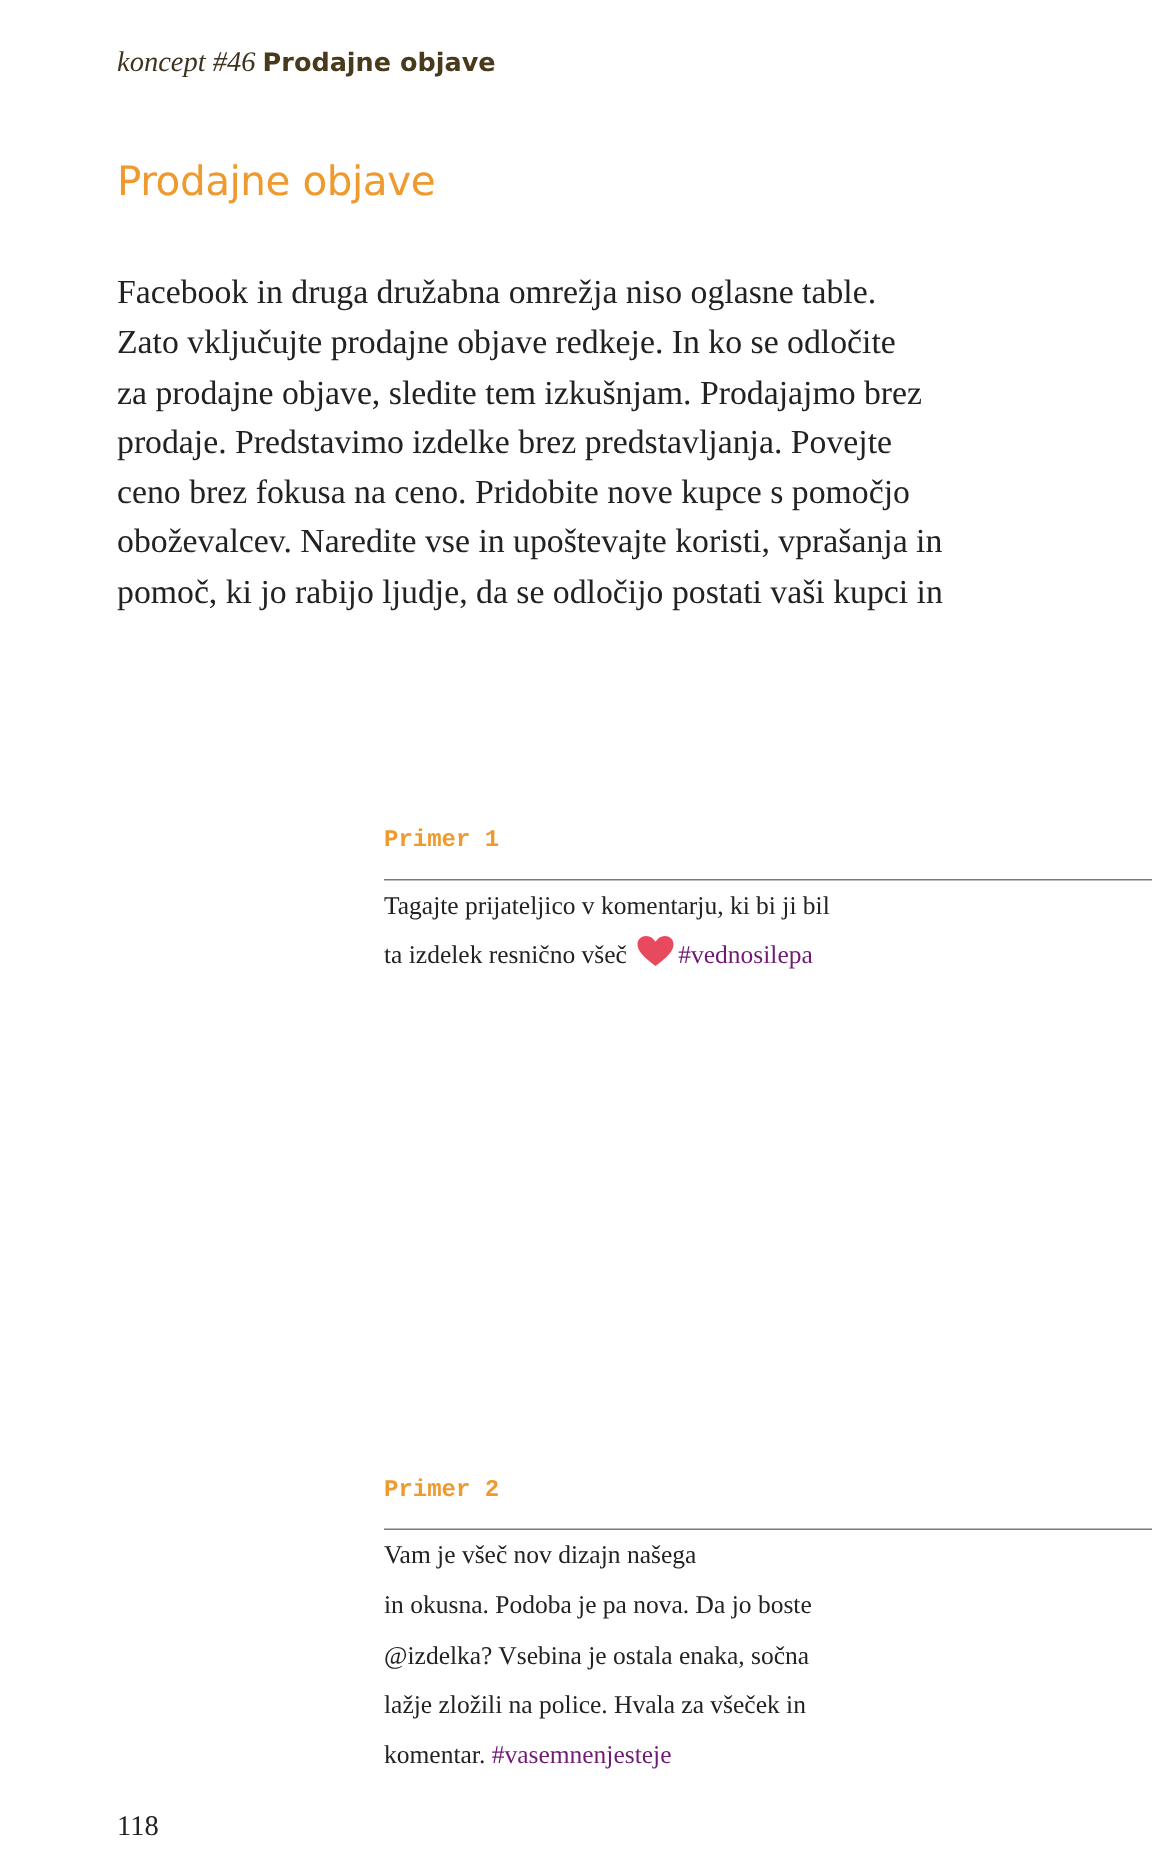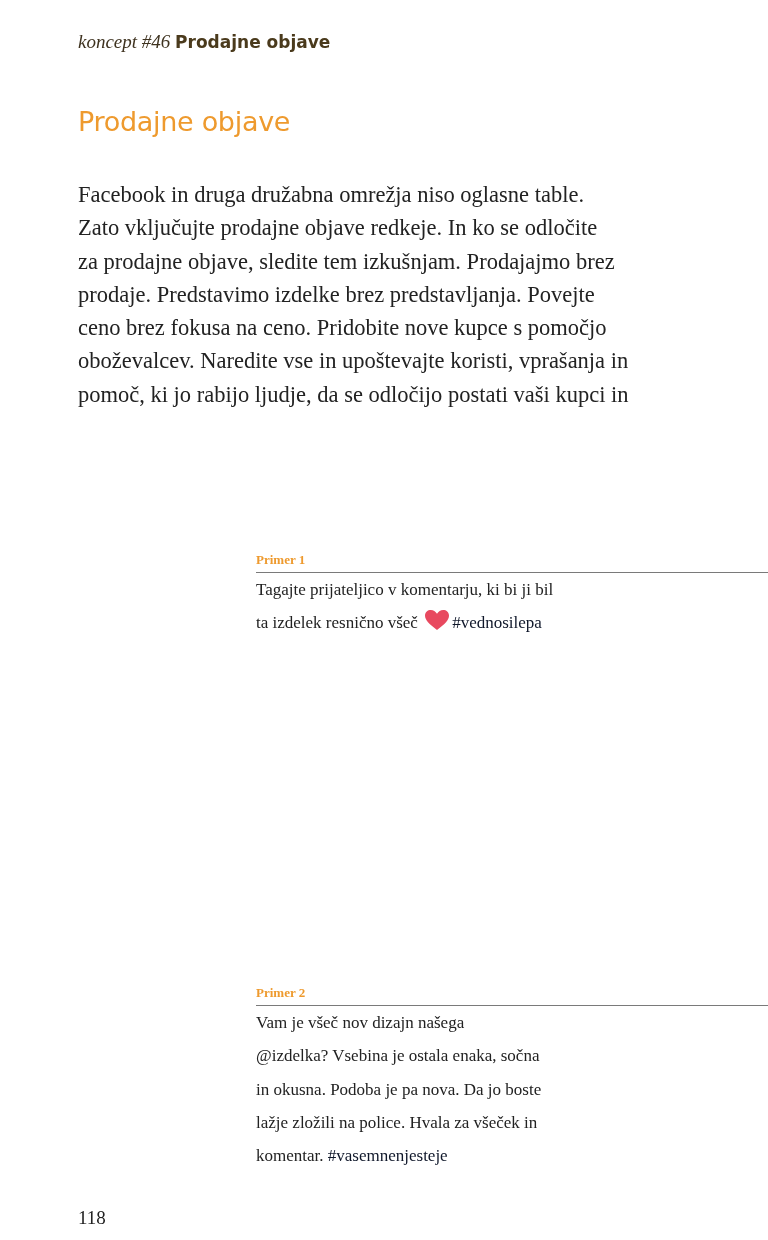--- a/index.html
+++ b/index.html
@@ -23,29 +23,29 @@
     }
     .body-text {
       position: absolute; left: 78px; top: 178px; width: 620px; margin: 0;
       font-family: "Liberation Serif", serif; font-size: 22.5px; line-height: 33.3px; color: #222222;
     }
     .body-text span { display: block; white-space: nowrap; }
     .example {
       position: absolute; left: 256px; width: 512px;
     }
     .example .label {
-      font-family: Liberation Serif, serif; font-weight: bold; font-size: 13px; line-height: 20px;
-      color: #ee9a2e; padding-bottom: 2px; border-bottom: 1px solid #7a7a7a;
+      font-family: Liberation Mono, monospace; font-weight: bold; font-size: 16px; line-height: 20px;
+      color: #ee9a2e; padding-bottom: 16px; border-bottom: 1px solid #7a7a7a;
     }
     .example .text {
       font-family: "Liberation Serif", serif; font-size: 17px; line-height: 33.3px; color: #222222;
       margin-top: 0px;
     }
     .example .text span.line { display: block; white-space: nowrap; }
-    .hashtag { color: #0f172a; }
+    .hashtag { color: #701a75; }
     .heart { display: inline-block; width: 26px; height: 22px; vertical-align: -3px; margin: 0 2px; }
     .page-number {
       position: absolute; left: 78px; top: 1187px;
       font-family: "Liberation Serif", serif; font-size: 19px; color: #222222; margin-top: 20px;
     }
   </style>
 </head>
 <body>
 
 <div class="running-head">
@@ -73,20 +73,20 @@
       <svg class="heart" viewBox="0 0 26 22">
         <path d="M13 21 C5 15 1 11 1 6.5 C1 3 3.8 1 6.8 1 C9.5 1 11.5 2.6 13 4.8 C14.5 2.6 16.5 1 19.2 1 C22.2 1 25 3 25 6.5 C25 11 21 15 13 21 Z" fill="#e8495f"></path>
       </svg><span class="hashtag">#vednosilepa</span></span>
   </div>
 </div>
 
 <div class="example" style="top:983px;">
   <div class="label">Primer 2</div>
   <div class="text">
     <span class="line">Vam je všeč nov dizajn našega</span>
+    <span class="line">in okusna. Podoba je pa nova. Da jo boste</span>
     <span class="line">@izdelka? Vsebina je ostala enaka, sočna</span>
-    <span class="line">in okusna. Podoba je pa nova. Da jo boste</span>
     <span class="line">lažje zložili na police. Hvala za všeček in</span>
     <span class="line"><span>komentar.</span> <span class="hashtag">#vasemnenjesteje</span></span>
   </div>
 </div>
 
 <div class="page-number">118</div>
 
 </body></html>

